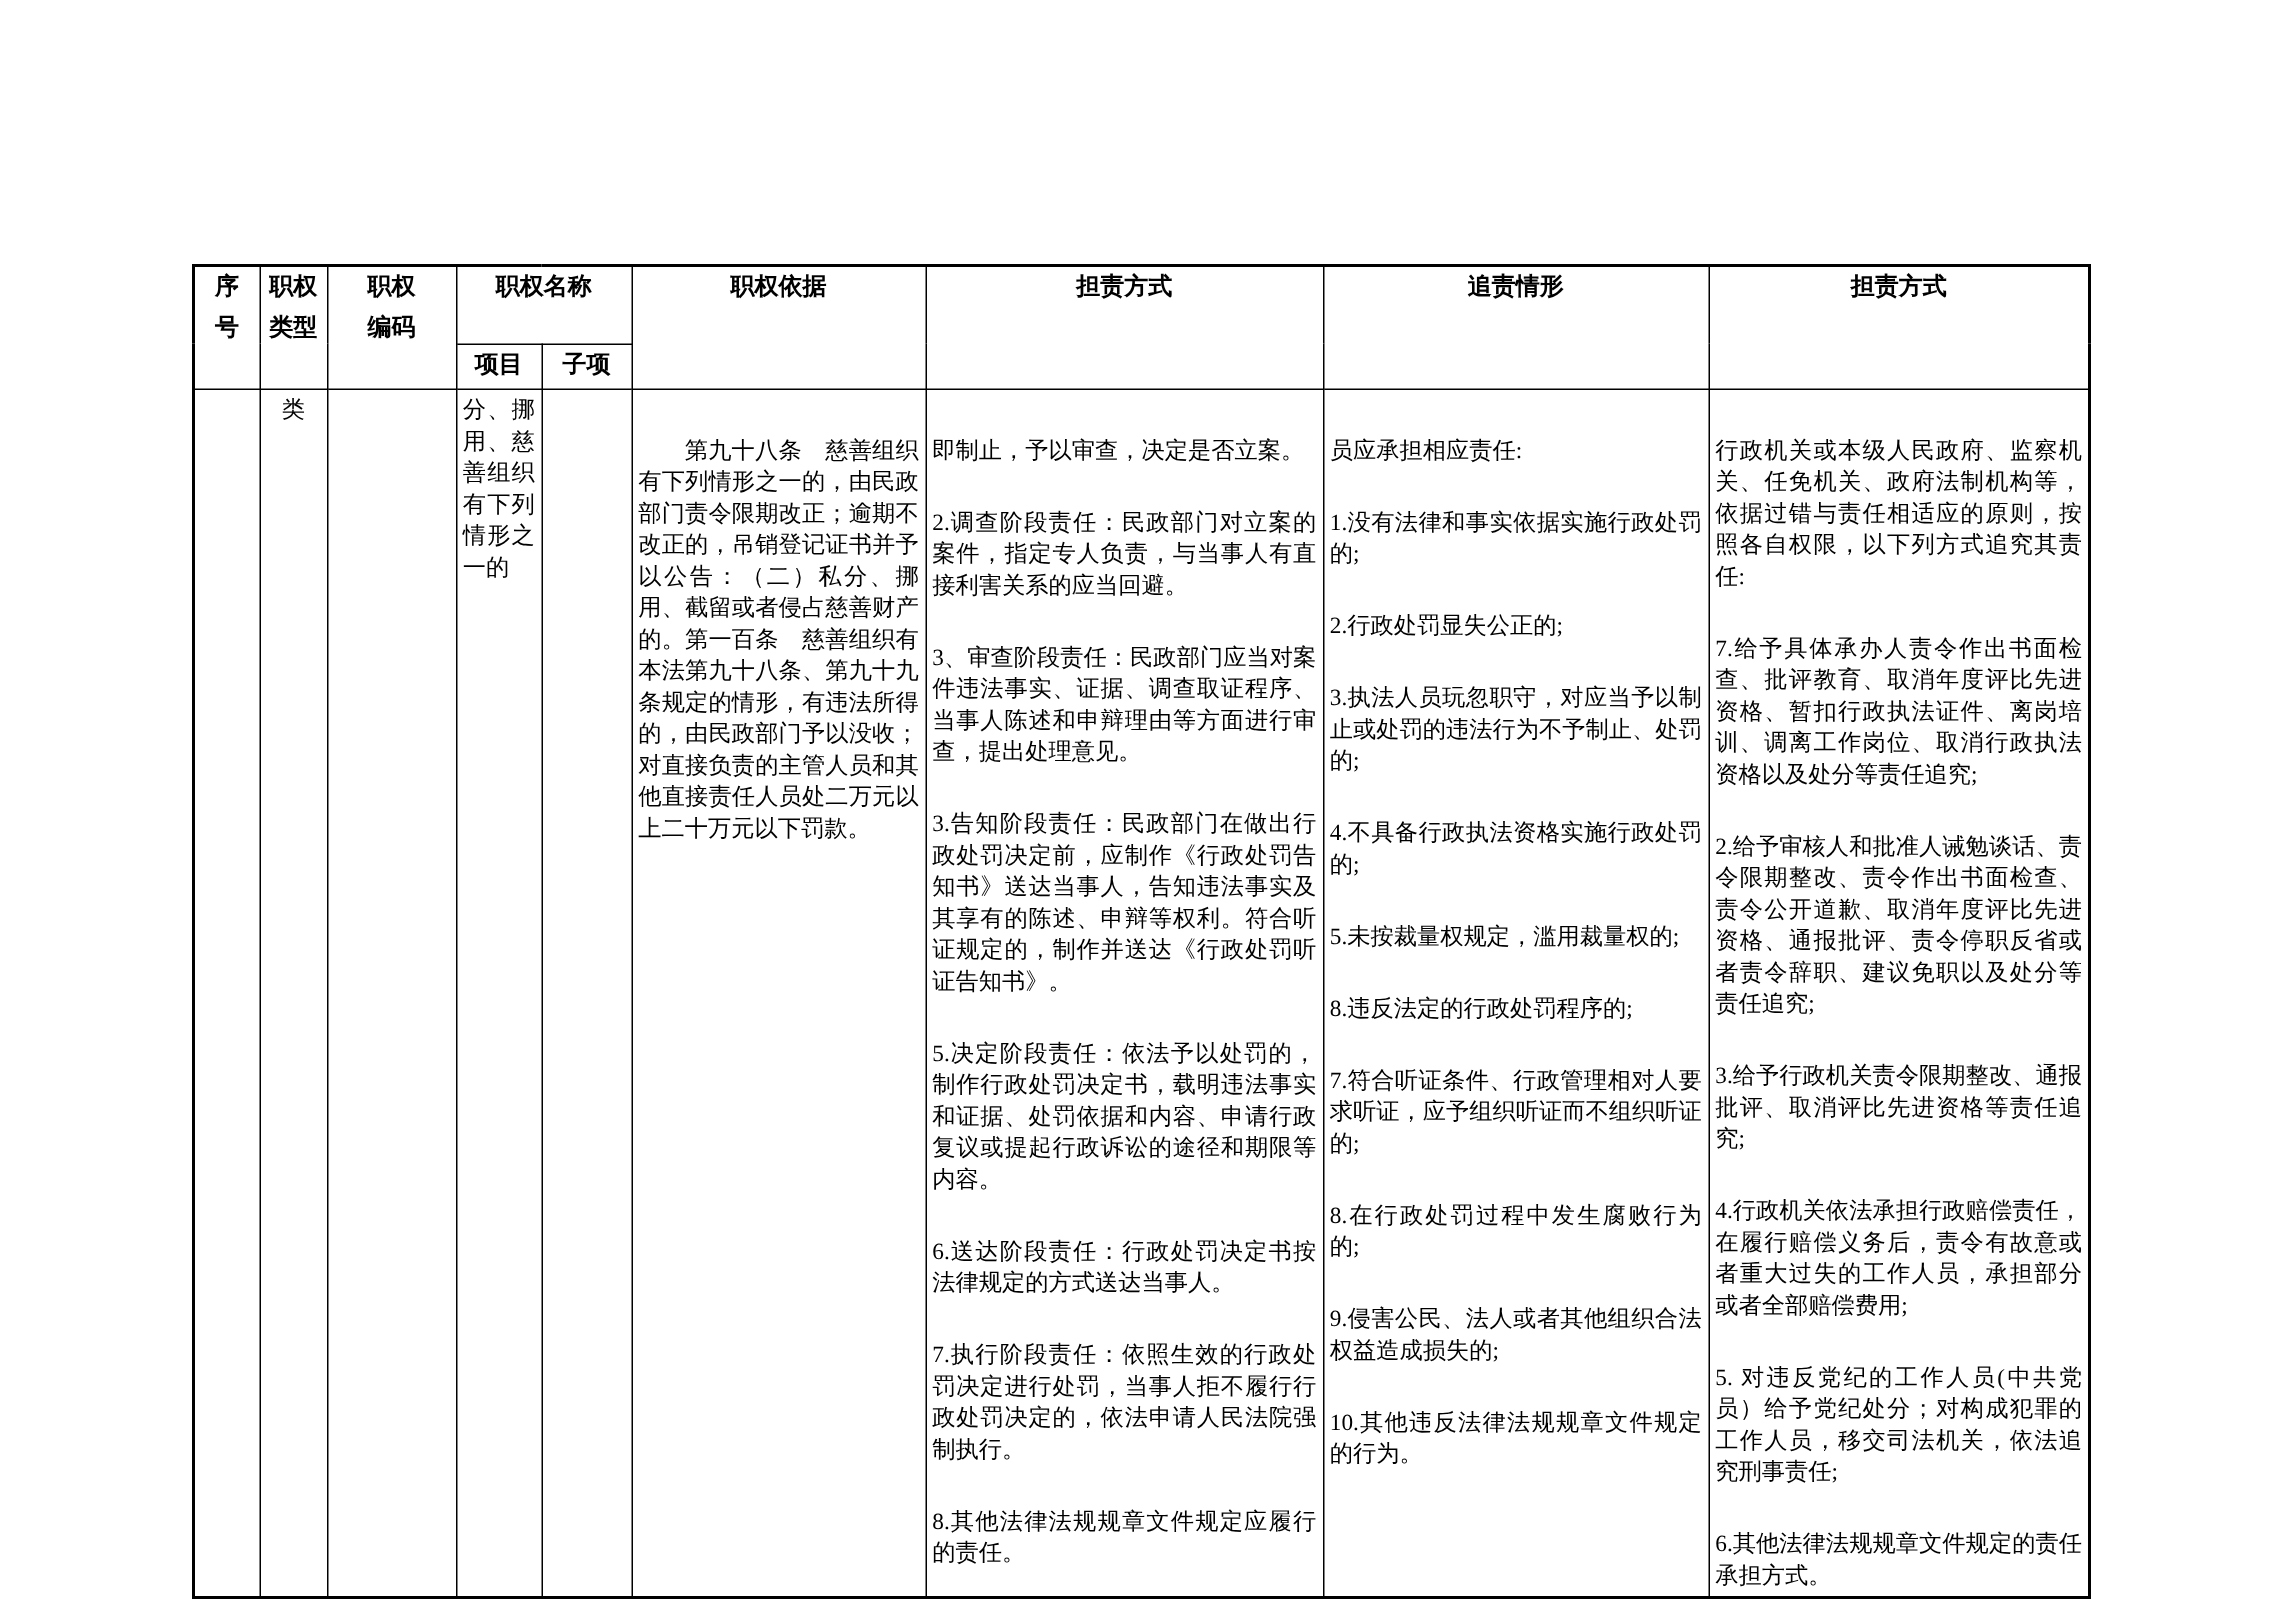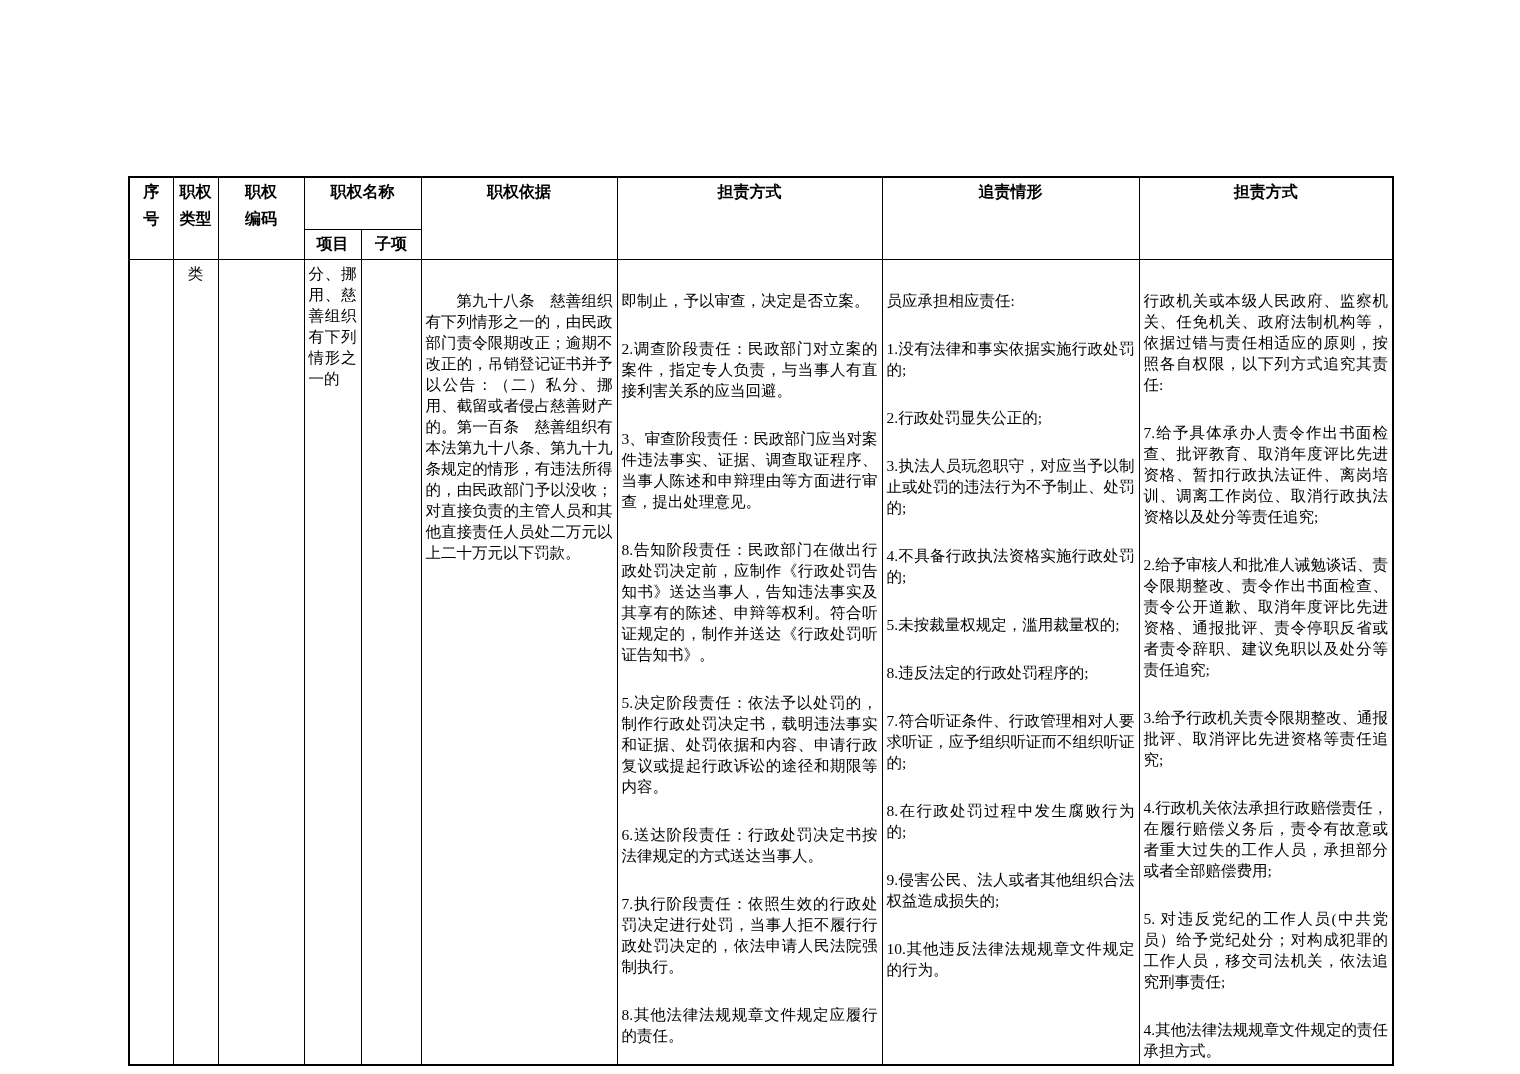--- a/index.html
+++ b/index.html
@@ -92,21 +92,21 @@
         <td class="cell"></td>
         <td class="cell">分、挪用、慈善组织有下列情形之一的</td>
         <td class="cell"></td>
         <td class="cell">
           <div class="para para-indent">第九十八条　慈善组织有下列情形之一的，由民政部门责令限期改正；逾期不改正的，吊销登记证书并予以公告：（二）私分、挪用、截留或者侵占慈善财产的。第一百条　慈善组织有本法第九十八条、第九十九条规定的情形，有违法所得的，由民政部门予以没收；对直接负责的主管人员和其他直接责任人员处二万元以上二十万元以下罚款。</div>
         </td>
         <td class="cell">
           <div class="para">即制止，予以审查，决定是否立案。</div>
           <div class="para">2.调查阶段责任：民政部门对立案的案件，指定专人负责，与当事人有直接利害关系的应当回避。</div>
           <div class="para">3、审查阶段责任：民政部门应当对案件违法事实、证据、调查取证程序、当事人陈述和申辩理由等方面进行审查，提出处理意见。</div>
-          <div class="para">8.告知阶段责任：民政部门在做出行政处罚决定前，应制作《行政处罚告知书》送达当事人，告知违法事实及其享有的陈述、申辩等权利。符合听证规定的，制作并送达《行政处罚听证告知书》。</div>
+          <div class="para">3.告知阶段责任：民政部门在做出行政处罚决定前，应制作《行政处罚告知书》送达当事人，告知违法事实及其享有的陈述、申辩等权利。符合听证规定的，制作并送达《行政处罚听证告知书》。</div>
           <div class="para">5.决定阶段责任：依法予以处罚的，制作行政处罚决定书，载明违法事实和证据、处罚依据和内容、申请行政复议或提起行政诉讼的途径和期限等内容。</div>
           <div class="para">6.送达阶段责任：行政处罚决定书按法律规定的方式送达当事人。</div>
           <div class="para">7.执行阶段责任：依照生效的行政处罚决定进行处罚，当事人拒不履行行政处罚决定的，依法申请人民法院强制执行。</div>
           <div class="para">8.其他法律法规规章文件规定应履行的责任。</div>
         </td>
         <td class="cell">
           <div class="para">员应承担相应责任:</div>
           <div class="para">1.没有法律和事实依据实施行政处罚的;</div>
           <div class="para">2.行政处罚显失公正的;</div>
           <div class="para">3.执法人员玩忽职守，对应当予以制止或处罚的违法行为不予制止、处罚的;</div>
@@ -118,18 +118,18 @@
           <div class="para">9.侵害公民、法人或者其他组织合法权益造成损失的;</div>
           <div class="para">10.其他违反法律法规规章文件规定的行为。</div>
         </td>
         <td class="cell">
           <div class="para">行政机关或本级人民政府、监察机关、任免机关、政府法制机构等，依据过错与责任相适应的原则，按照各自权限，以下列方式追究其责任:</div>
           <div class="para">7.给予具体承办人责令作出书面检查、批评教育、取消年度评比先进资格、暂扣行政执法证件、离岗培训、调离工作岗位、取消行政执法资格以及处分等责任追究;</div>
           <div class="para">2.给予审核人和批准人诫勉谈话、责令限期整改、责令作出书面检查、责令公开道歉、取消年度评比先进资格、通报批评、责令停职反省或者责令辞职、建议免职以及处分等责任追究;</div>
           <div class="para">3.给予行政机关责令限期整改、通报批评、取消评比先进资格等责任追究;</div>
           <div class="para">4.行政机关依法承担行政赔偿责任，在履行赔偿义务后，责令有故意或者重大过失的工作人员，承担部分或者全部赔偿费用;</div>
           <div class="para">5. 对违反党纪的工作人员(中共党员）给予党纪处分；对构成犯罪的工作人员，移交司法机关，依法追究刑事责任;</div>
-          <div class="para">4.其他法律法规规章文件规定的责任承担方式。</div>
+          <div class="para">6.其他法律法规规章文件规定的责任承担方式。</div>
         </td>
       </tr>
     </tbody>
   </table>
 </div>
 
 </body></html>

